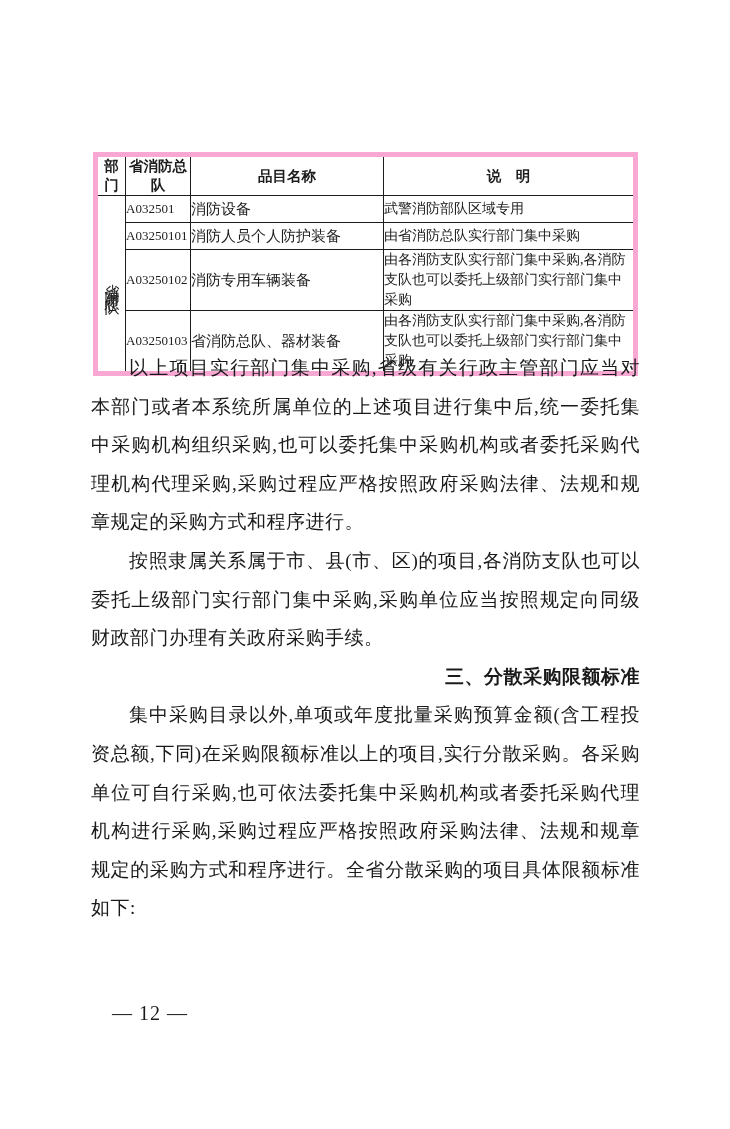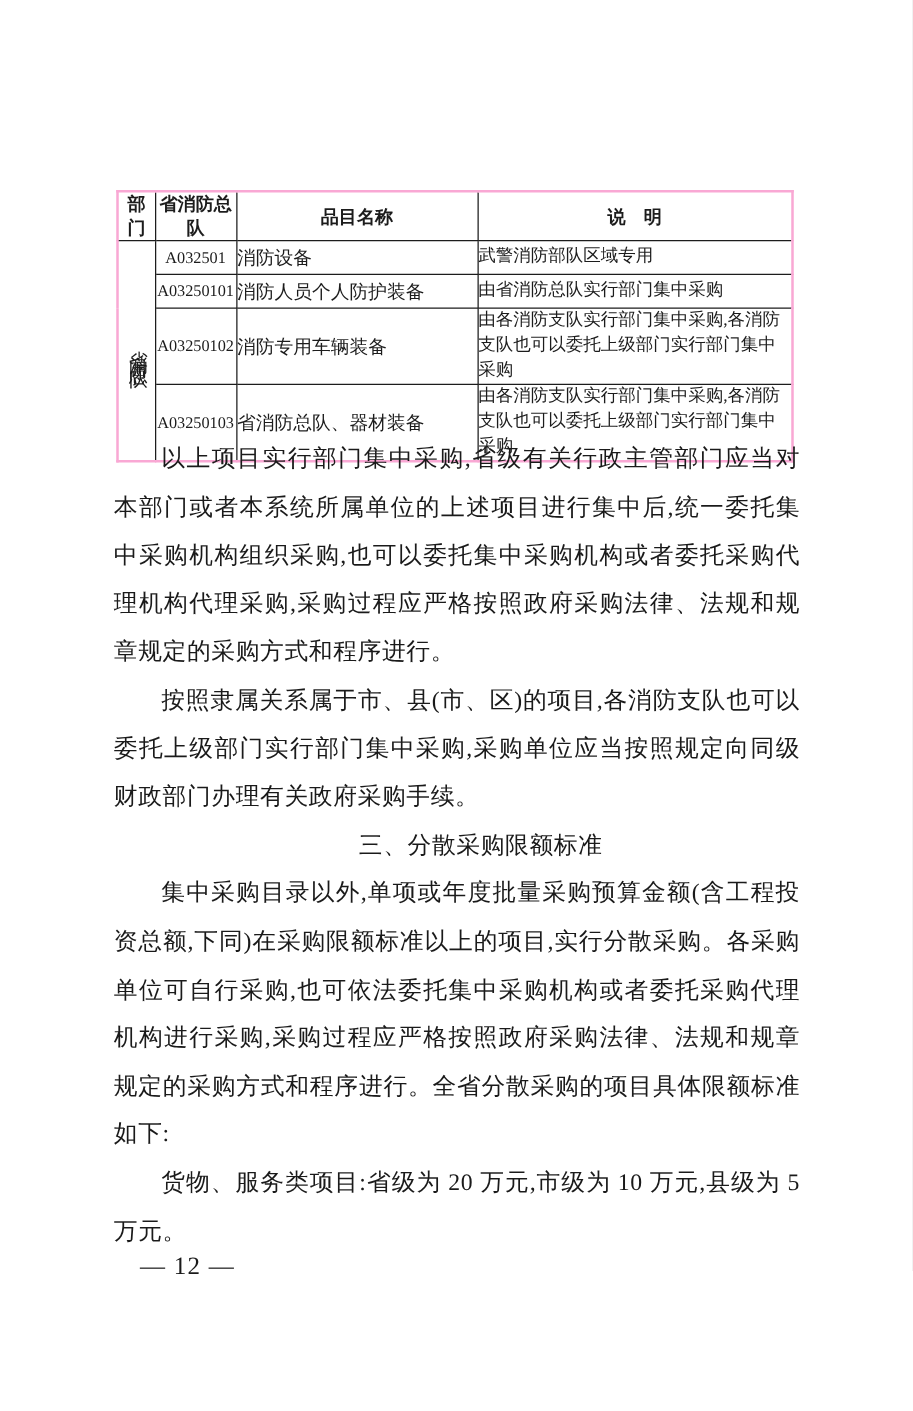--- a/index.html
+++ b/index.html
@@ -15,21 +15,21 @@
   }
 
   
   table.catalog {
     position: absolute;
     left: 93px;
     top: 152px;
     width: 540px;
     border-collapse: collapse;
     table-layout: fixed;
-    border: 2px solid #f9a8d4;
+    border: 5px solid #f9a8d4;
   }
   table.catalog th, table.catalog td {
     border: 1px solid #1c1c1c;
     padding: 0;
     color: #1c1c1c;
   }
   table.catalog th {
     font-family: "Liberation Sans", "DejaVu Sans", sans-serif;
     font-weight: 700;
     font-size: 14.5px;
@@ -51,21 +51,20 @@
     text-orientation: upright;
     font-size: 15px;
     letter-spacing: 4px;
     line-height: 1;
   }
   td.code {
     font-size: 13px;
     padding-left: 6px;
     white-space: nowrap;
     vertical-align: middle;
-    text-align: center;
   }
   td.name {
     font-size: 15px;
     padding-left: 32px;
     vertical-align: middle;
   }
   td.desc {
     font-size: 14px;
     line-height: 20px;
     padding-left: 8px;
@@ -89,22 +88,22 @@
     text-align: justify;
     text-justify: inter-character;
   }
   .bodytext p {
     margin: 0;
     text-indent: 2em;
     font-family: Liberation Serif, serif;
   }
   .bodytext p.heading {
     font-family: "Liberation Sans", "DejaVu Sans", sans-serif;
-    font-weight: 400;
-    text-align: center;
+    font-weight: 700;
+    text-align: right;
   }
 
   
   .pagenum {
     position: absolute;
     left: 112px;
     top: 1002px;
     font-size: 20px;
     letter-spacing: 1px;
   }
@@ -152,18 +151,17 @@
       <td class="desc">由各消防支队实行部门集中采购,各消防支队也可以委托上级部门实行部门集中采购</td>
     </tr>
   </tbody>
     </table>
 
   <div class="bodytext">
     <p>以上项目实行部门集中采购,省级有关行政主管部门应当对本部门或者本系统所属单位的上述项目进行集中后,统一委托集中采购机构组织采购,也可以委托集中采购机构或者委托采购代理机构代理采购,采购过程应严格按照政府采购法律、法规和规章规定的采购方式和程序进行。</p>
     <p>按照隶属关系属于市、县(市、区)的项目,各消防支队也可以委托上级部门实行部门集中采购,采购单位应当按照规定向同级财政部门办理有关政府采购手续。</p>
     <p class="heading">三、分散采购限额标准</p>
     <p>集中采购目录以外,单项或年度批量采购预算金额(含工程投资总额,下同)在采购限额标准以上的项目,实行分散采购。各采购单位可自行采购,也可依法委托集中采购机构或者委托采购代理机构进行采购,采购过程应严格按照政府采购法律、法规和规章规定的采购方式和程序进行。全省分散采购的项目具体限额标准如下:</p>
-    <p>货物、服务类项目:省级为 20 万元,市级为 10 万元,县级为 5 万元。</p>
   </div>
 
   <div class="pagenum">— 12 —</div>
 
 </div>
 
 </body></html>

